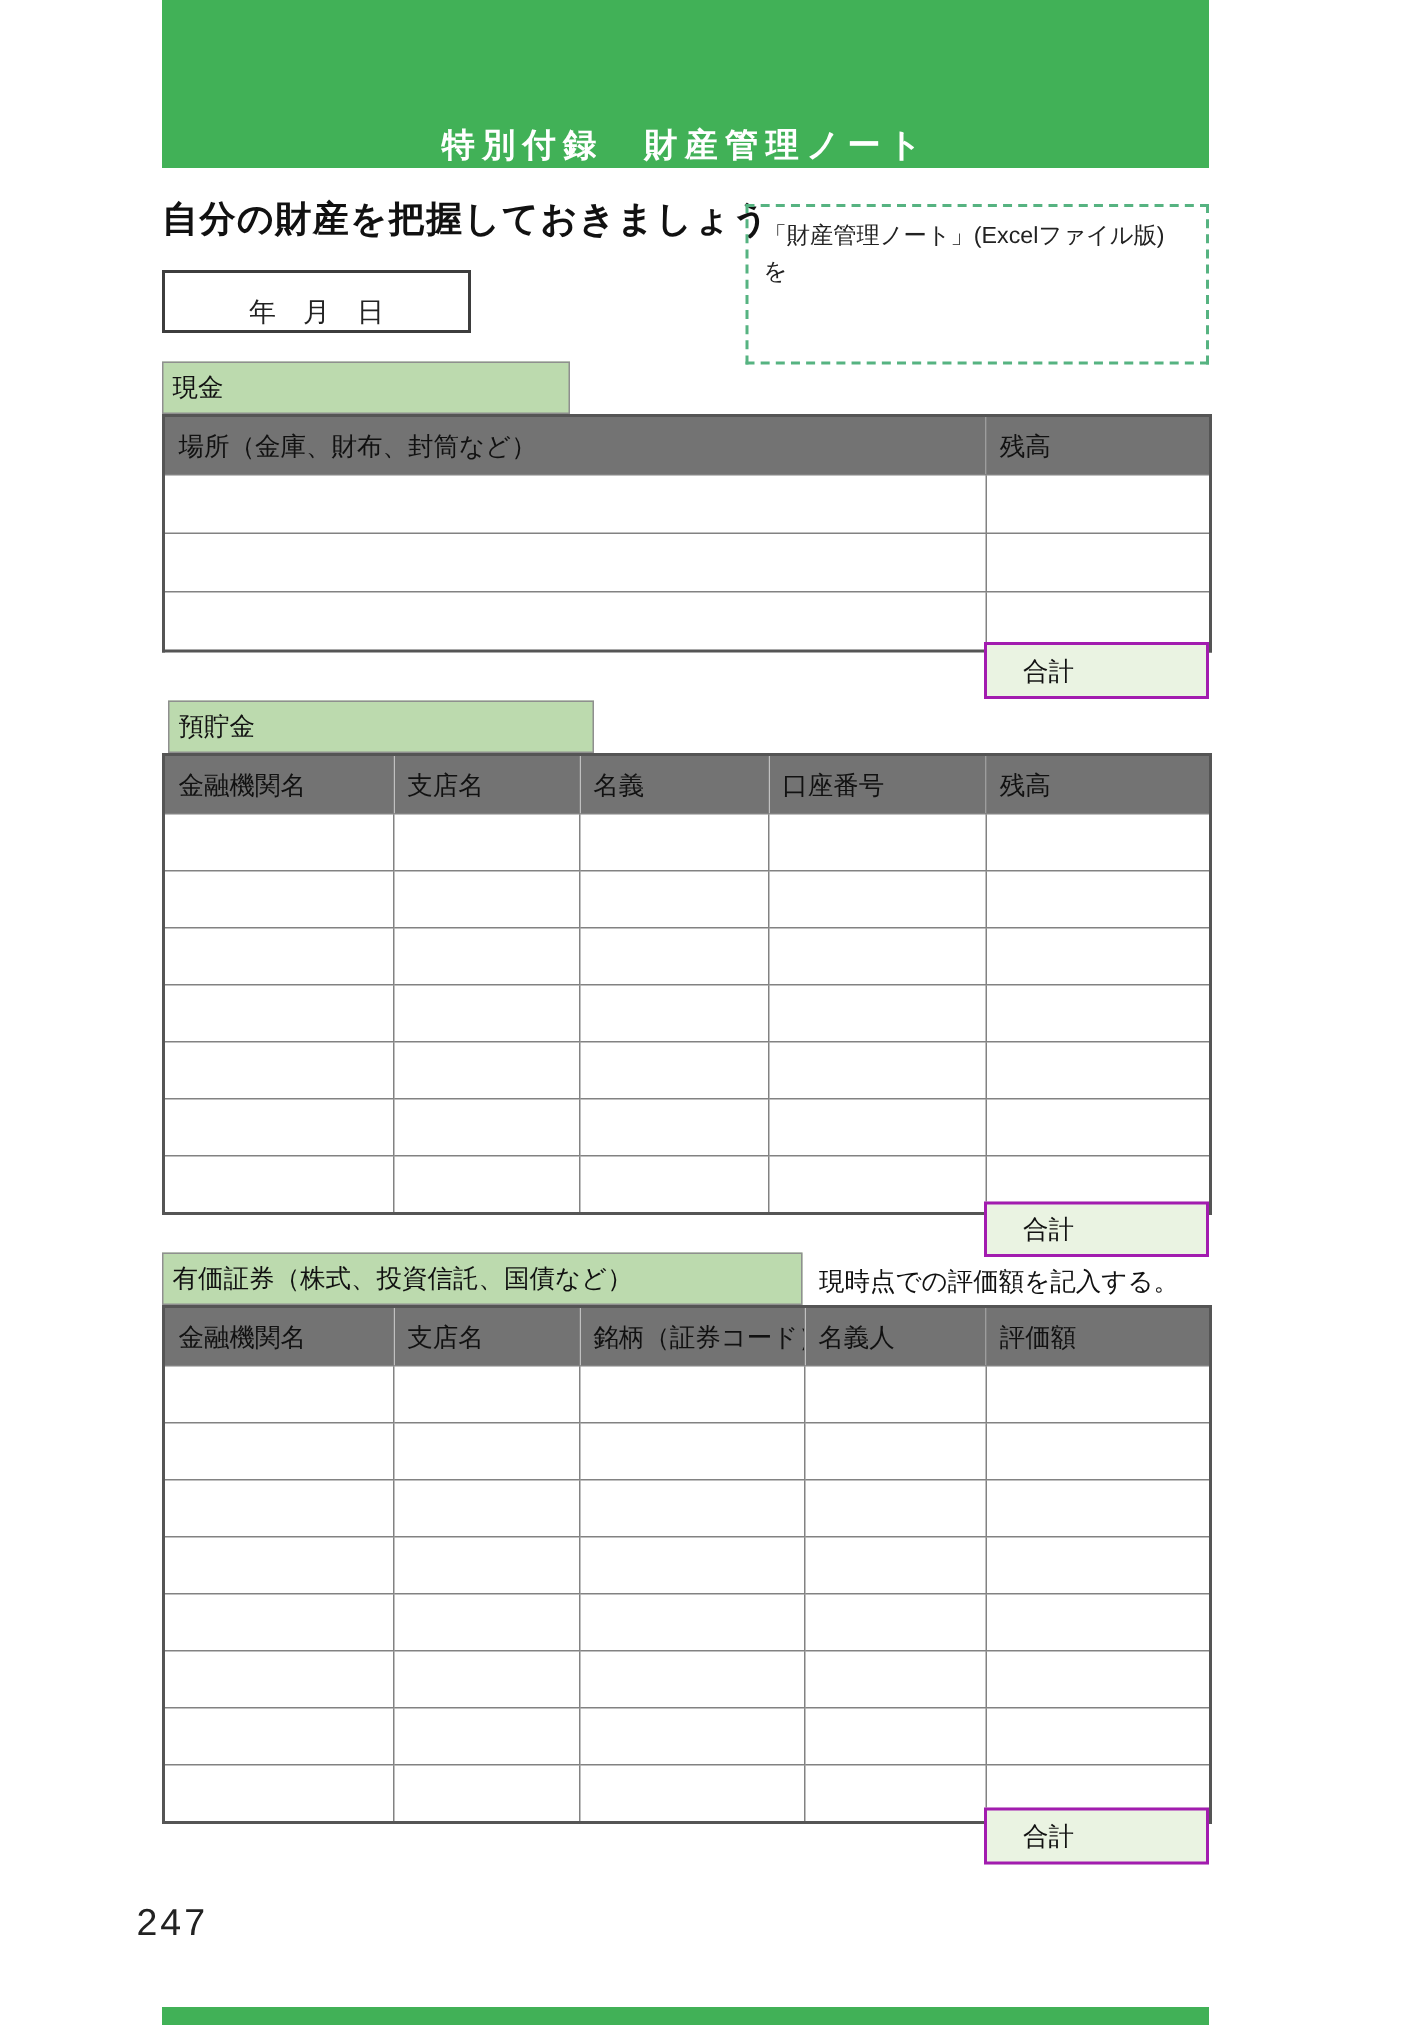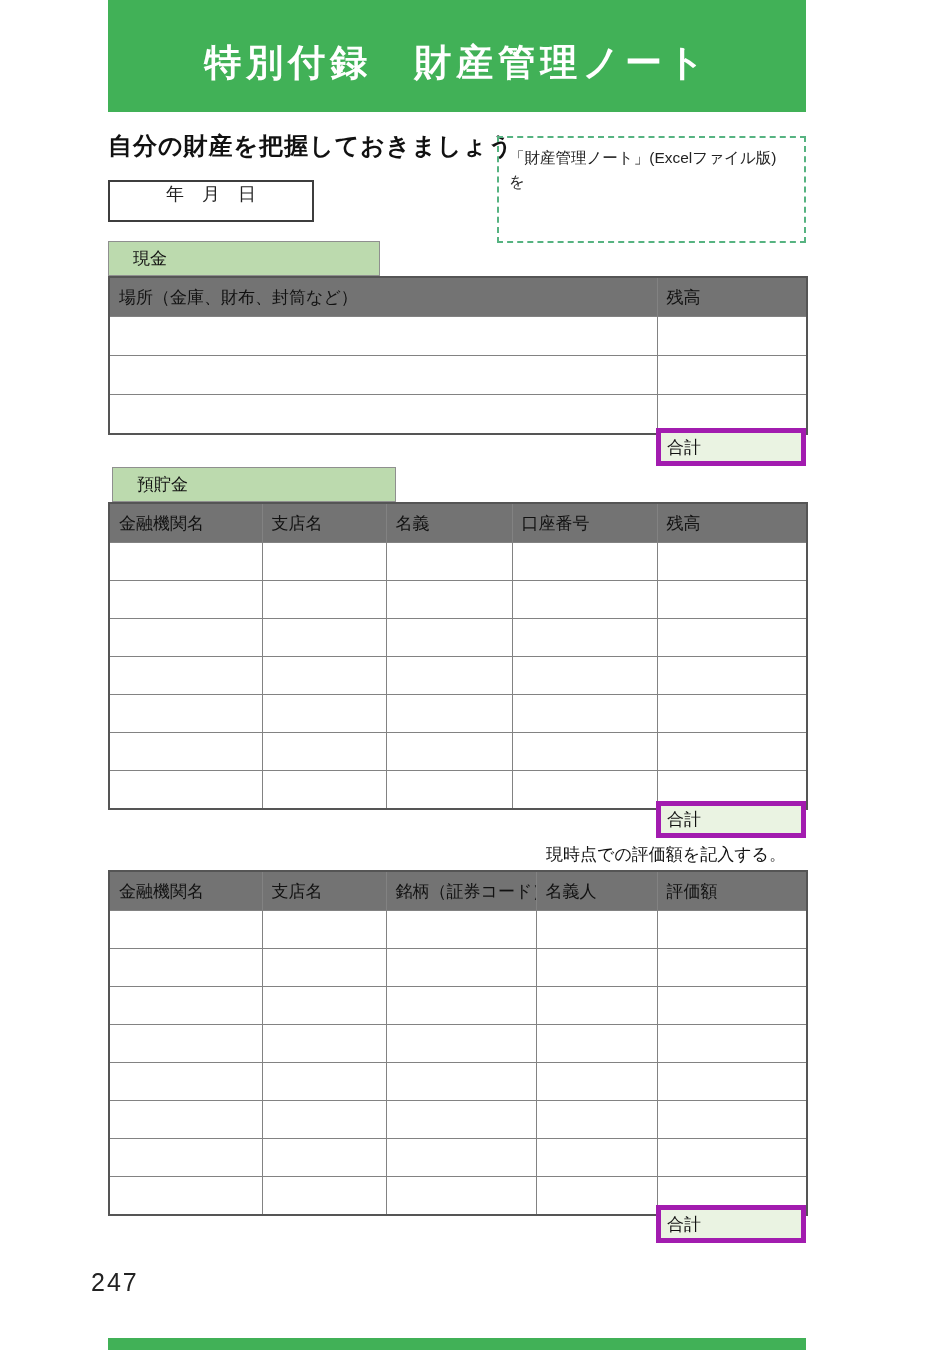--- a/index.html
+++ b/index.html
@@ -2,58 +2,58 @@
 <html><head>
 <meta charset="utf-8">
 <style>
   html,body{margin:0;padding:0;background:#ffffff;}
   body{font-family:"Liberation Sans","DejaVu Sans",sans-serif;color:#1a1a1a;}
   #page{position:relative;width:934px;height:1350px;background:#ffffff;overflow:hidden;}
 
   
   .banner{position:absolute;left:108px;top:0;width:698px;height:112px;background:#41b157;
           display:flex;justify-content:center;align-items:flex-end;}
-  .banner-title{color:#ffffff;font-size:37px;font-weight:bold;letter-spacing:5px;padding-bottom:24px;}
+  .banner-title{color:#ffffff;font-size:22px;font-weight:bold;letter-spacing:5px;padding-bottom:0;}
 
   
   .heading{position:absolute;left:108px;top:130px;font-size:24px;font-weight:bold;color:#111111;letter-spacing:1px;}
 
   
   .date-box{position:absolute;left:108px;top:180px;width:202px;height:38px;border:2px solid #3d3d3d;
-            display:flex;align-items:flex-start;justify-content:center;font-size:18px;color:#222;}
+            display:flex;align-items:flex-end;justify-content:center;font-size:18px;color:#222;}
 
   
   .download-note{position:absolute;left:497px;top:136px;width:309px;height:107px;border:2px dashed #56b381;
                  box-sizing:border-box;padding:8px 10px;font-size:15.5px;line-height:1.55;color:#222;}
 
   
   .tab{position:absolute;height:35px;background:#bcdaae;border:1px solid #8f8f8f;box-sizing:border-box;
-       display:flex;align-items:center;padding-left:24px;font-size:17px;color:#111;}
+       display:flex;align-items:center;padding-left:6px;font-size:17px;color:#111;}
   .tab-cash{left:108px;top:241px;width:272px;}
   .tab-dep{left:112px;top:467px;width:284px;font-family:Liberation Serif, serif;}
   .tab-sec{left:108px;top:835px;width:427px;}
   .sec-note{position:absolute;left:546px;top:843px;font-size:17px;color:#111;}
 
   
   table.formtbl{position:absolute;border-collapse:collapse;table-layout:fixed;width:698px;
                 border:2px solid #555555;background:#ffffff;}
   table.formtbl th, table.formtbl td{border:1px solid #828282;padding:0 0 0 9px;text-align:left;
                 font-size:17px;font-weight:normal;color:#111;overflow:hidden;white-space:nowrap;}
   table.formtbl th{background:#737373;height:38px;}
   .t-cash{left:108px;top:276px;}
   .t-cash td{height:38px;}
   .t-dep{left:108px;top:502px;}
   .t-dep td{height:37px;}
   .t-sec{left:108px;top:870px;}
   .t-sec th{height:39px;}
   .t-sec td{height:37px;}
 
   
-  .total-cell{position:absolute;left:656px;width:150px;background:#eaf3e2;border:5px solid #a21caf;
-              box-sizing:border-box;display:flex;align-items:center;padding-left:6px;font-size:17px;color:#111;}
+  .total-cell{position:absolute;left:656px;width:150px;background:#eaf3e2;border:2px solid #a21caf;
+              box-sizing:border-box;display:flex;align-items:center;padding-left:24px;font-size:17px;color:#111;}
   .total-cash{top:428px;height:38px;}
   .total-dep{top:801px;height:37px;}
   .total-sec{top:1205px;height:38px;}
 
   
   .page-number{position:absolute;left:91px;top:1268px;font-size:25px;letter-spacing:2px;color:#222;}
   .bottom-bar{position:absolute;left:108px;top:1338px;width:698px;height:12px;background:#41b157;}
 </style>
 </head>
 <body>
@@ -176,20 +176,23 @@
           <td></td>
           <td></td>
           <td></td>
         </tr>
       </tbody>
   </table>
   <div class="total-cell total-dep">
     <span>合計</span>
   </div>
 
+  <div class="tab tab-sec">
+    <span>有価証券（株式、投資信託、国債など）</span>
+  </div>
   <div class="sec-note">現時点での評価額を記入する。</div>
   <table class="formtbl t-sec">
     <colgroup>
         <col style="width:153px">
         <col style="width:124px">
         <col style="width:150px">
         <col style="width:121px">
         <col style="width:150px">
       </colgroup>
     <thead>

